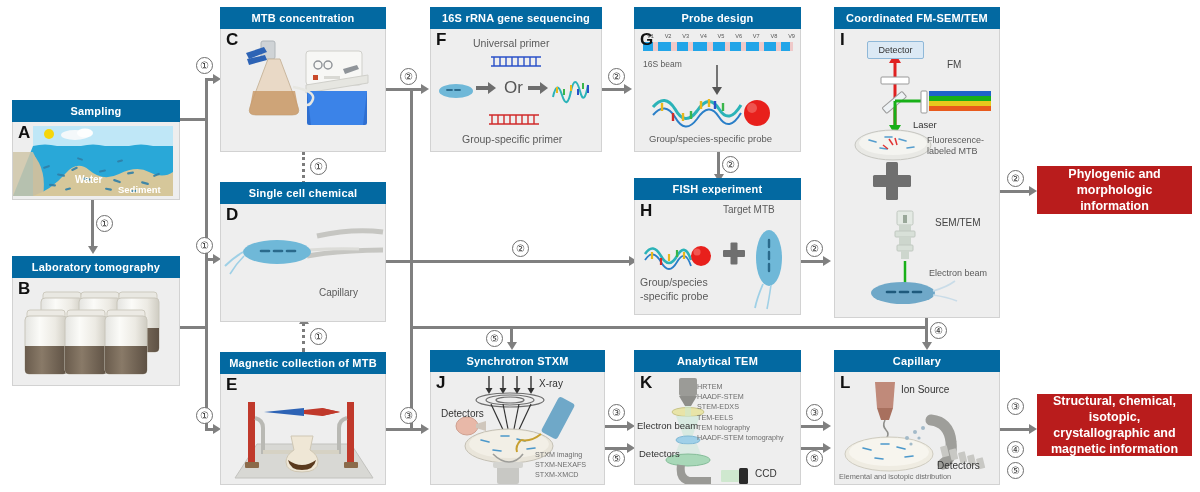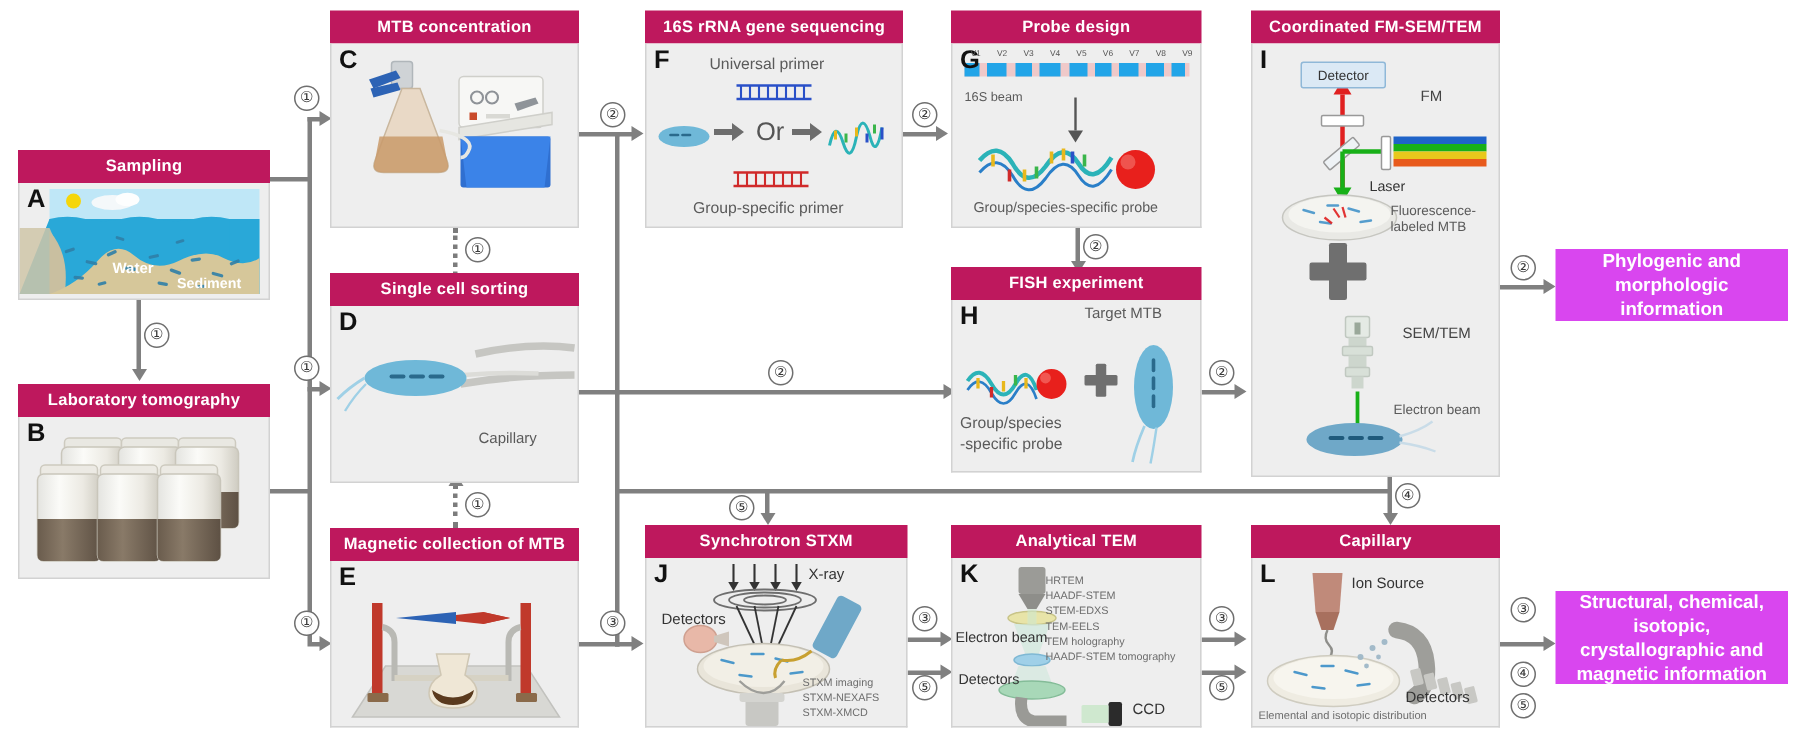--- a/index.html
+++ b/index.html
@@ -1,29 +1,29 @@
 <!DOCTYPE html>
 <html><head>
 <meta charset="utf-8">
 <style>
   html,body{margin:0;padding:0;background:#ffffff;}
   body{width:1200px;height:492px;font-family:"Liberation Sans",sans-serif;position:relative;overflow:hidden;}
   #stage{position:relative;width:1200px;height:492px;}
   .panel{position:absolute;box-sizing:border-box;}
   .panel .hdr{
-    background:#be185d;color:#ffffff;font-weight:bold;text-align:center;
+    background:#0369a1;color:#ffffff;font-weight:bold;text-align:center;
     font-size:11px;letter-spacing:.2px;display:flex;align-items:center;justify-content:center;
     height:22px;width:100%;box-sizing:border-box;
   }
   .panel .body{
     background:#eeeeee;border:1px solid #d2d2d2;border-top:none;
     width:100%;box-sizing:border-box;position:relative;overflow:hidden;
   }
   .tag{position:absolute;left:5px;top:2px;font-weight:bold;font-size:17px;color:#111;line-height:1;}
-  .outbox{position:absolute;background:#d946ef;color:#fff;font-weight:bold;font-size:12.5px;
+  .outbox{position:absolute;background:#b91c1c;color:#fff;font-weight:bold;font-size:12.5px;
     display:flex;align-items:center;justify-content:center;text-align:center;line-height:1.28;box-sizing:border-box;padding:4px;}
   .lbl{position:absolute;color:#5a5a5a;font-size:10px;white-space:nowrap;}
   .lbl.w{color:#fff;}
   .lbl.b{color:#222;}
   .num{position:absolute;width:15px;height:15px;border:1.3px solid #6f6f6f;border-radius:50%;
     color:#3a3a3a;font-size:10px;display:flex;align-items:center;justify-content:center;
     background:rgba(255,255,255,.96);font-family:"Liberation Serif",serif;line-height:1;}
   .ln{position:absolute;background:#808080;}
   .lnh{height:3px;}
   .lnv{width:3px;}
@@ -214,21 +214,21 @@
         <path d="M122 40 l14 -4 l2 4 l-14 5 z" fill="#8f9499"></path>
         <path d="M85 56 l62 -10 l0 8 l-62 10 z" fill="#e6e6e1" stroke="#cfcfca"></path>
         <rect x="86" y="62" width="60" height="34" rx="2" fill="#2f6fd0"></rect>
         <path d="M86 62 l60 0 l-4 34 l-52 0 z" fill="#3b83e8"></path>
         <path d="M72 58 q22 4 20 12 q-2 6 -6 6" fill="none" stroke="#e7e7e2" stroke-width="2.5"></path>
       </svg>
     </div>
   </div>
 
   <div class="panel" style="left:220px;top:182px;width:166px;height:140px;">
-    <div class="hdr">Single cell sorting</div>
+    <div class="hdr">Single cell chemical</div>
     <div class="body" style="height:118px;">
       <div class="tag">D</div>
       <svg width="164" height="118" viewBox="0 0 164 118">
         <path d="M96 32 q36 -8 66 -4" fill="none" stroke="#c6c6c2" stroke-width="5"></path>
         <path d="M86 52 q34 -6 76 -6" fill="none" stroke="#c6c6c2" stroke-width="5"></path>
         <path d="M88 46 q28 -2 50 -1" fill="none" stroke="#dcdcd8" stroke-width="3"></path>
         <ellipse cx="56" cy="48" rx="34" ry="12" fill="#6fb8d8"></ellipse>
         <g stroke="#2a6a8c" stroke-width="2.6" stroke-linecap="round">
           <line x1="40" y1="47" x2="48" y2="47"></line>
           <line x1="53" y1="47" x2="61" y2="47"></line>

